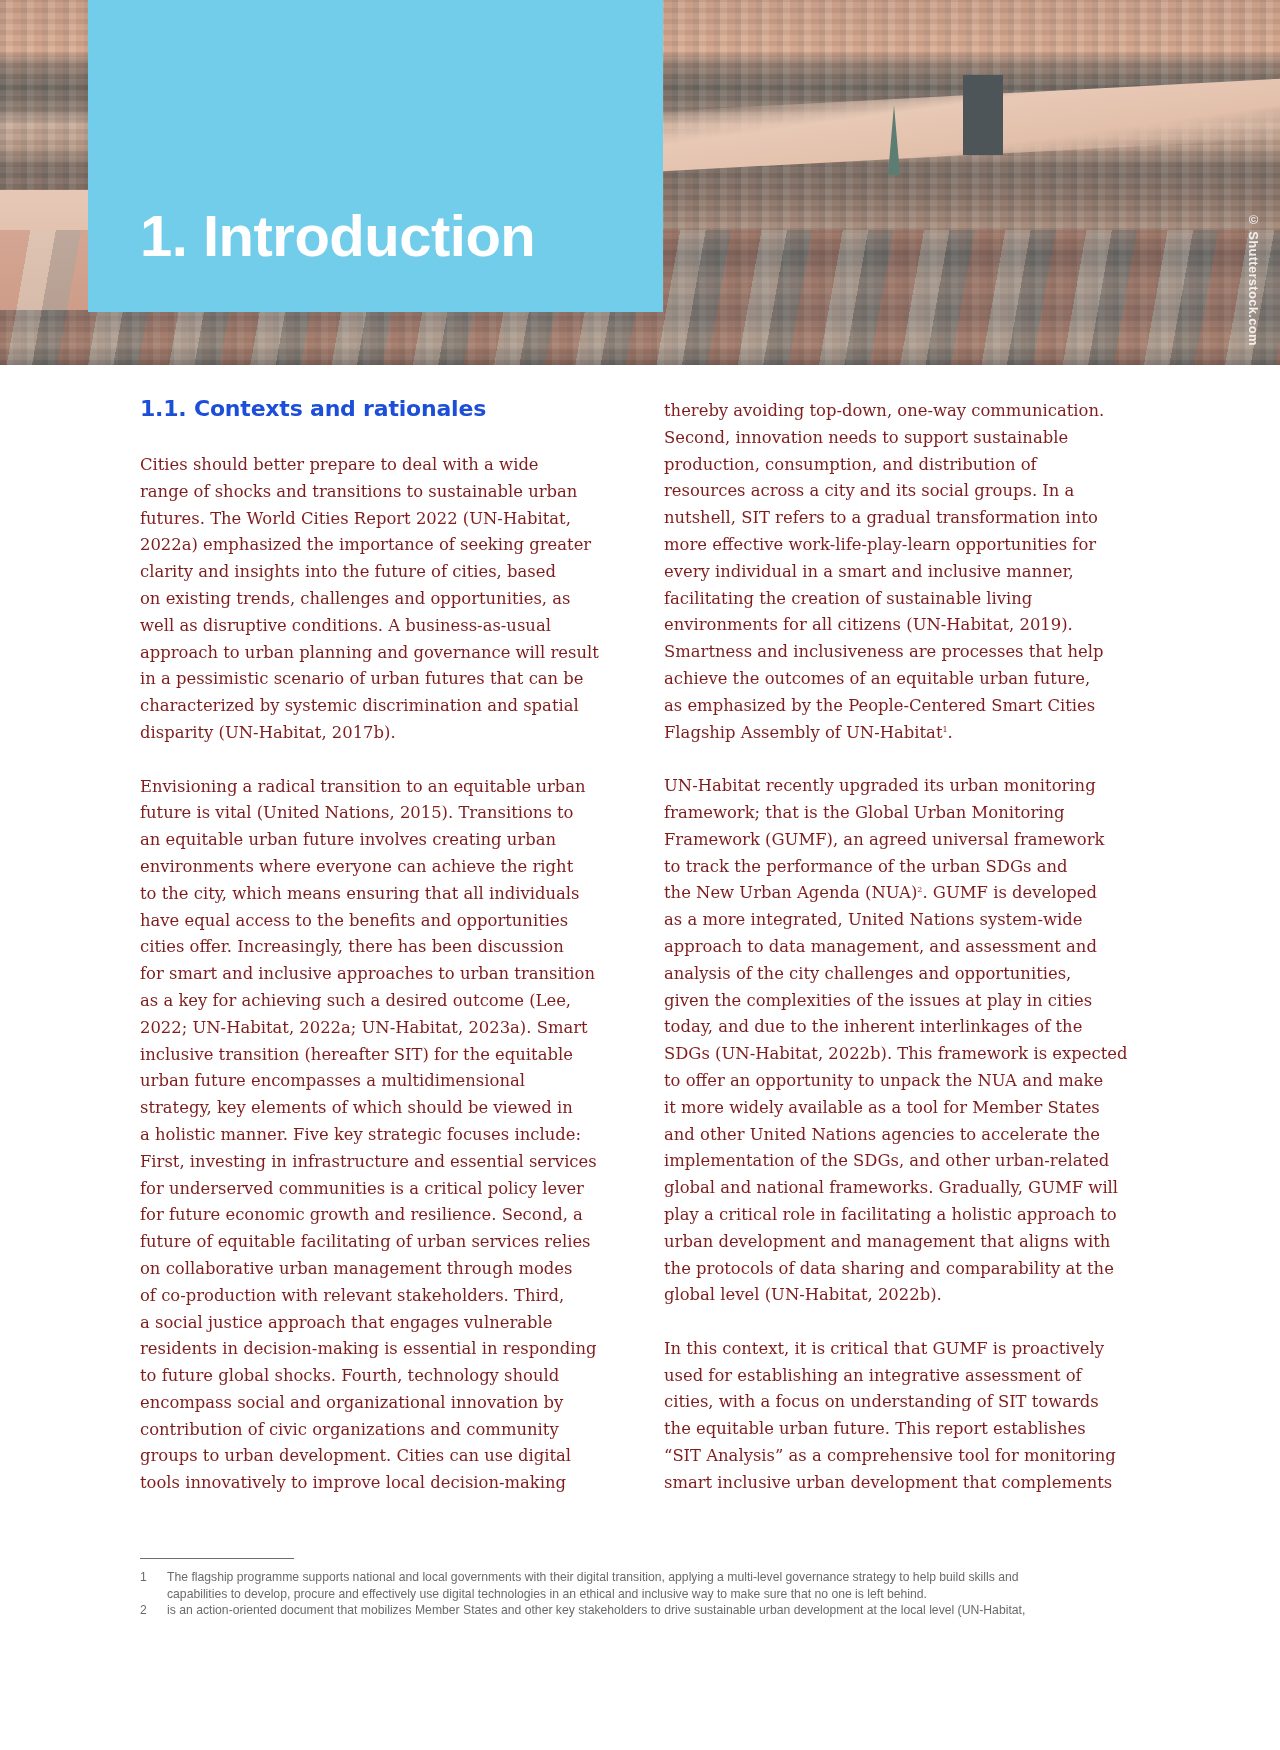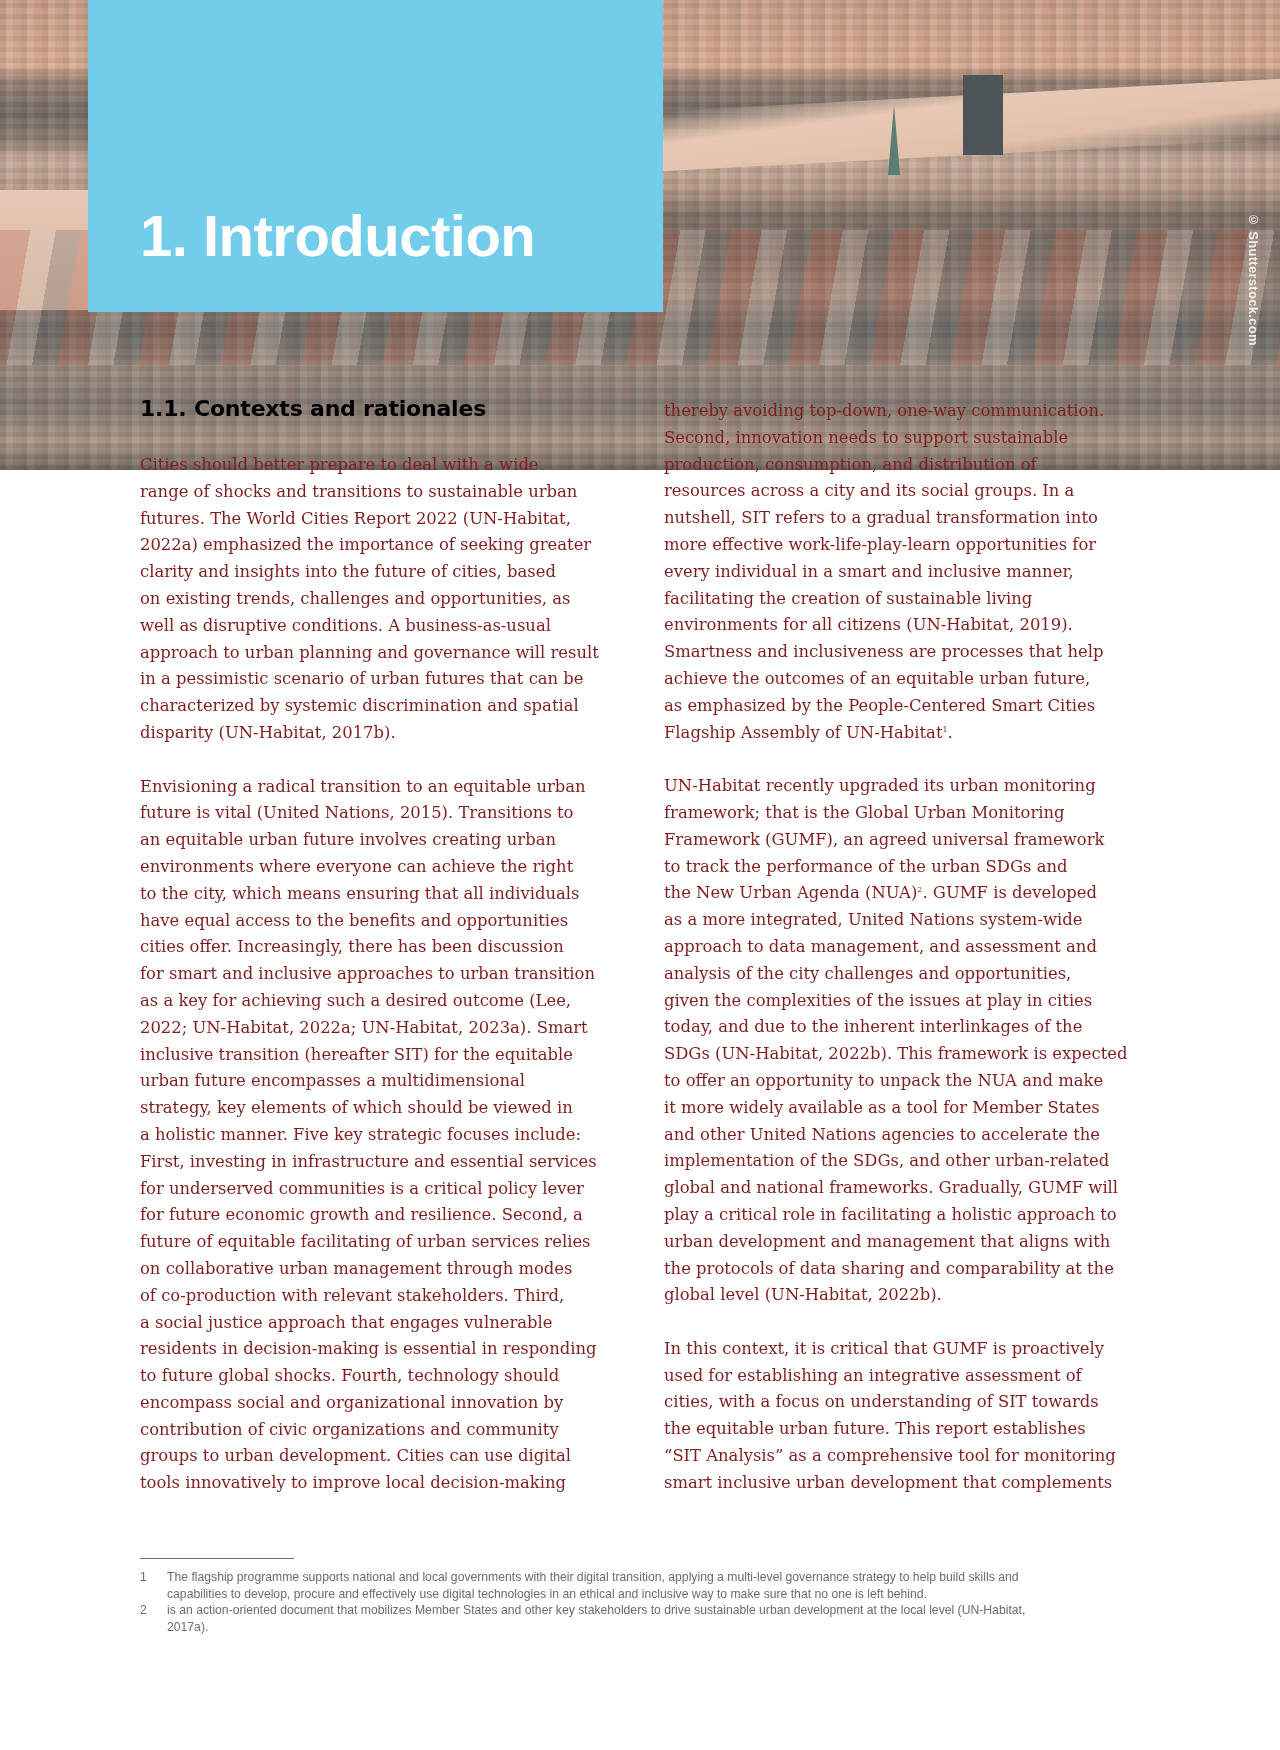--- a/index.html
+++ b/index.html
@@ -1,20 +1,20 @@
 <!DOCTYPE html>
 <html><head>
 <meta charset="utf-8">
 <style>
   * { box-sizing: border-box; margin: 0; padding: 0; }
   html, body { width: 1280px; height: 1750px; background: #ffffff; overflow: hidden; }
   body { position: relative; font-family: "DejaVu Serif", serif; color: #2b2b2b; }
 
   .hero {
-    position: absolute; left: 0; top: 0; width: 1280px; height: 470px; overflow: hidden;
+    position: absolute; left: 0; top: 0; width: 1280px; height: 365px; overflow: hidden;
     background:
       linear-gradient(180deg, #caa08a 0%, #d9ad93 14%, #9a8376 17%, #6f6a63 24%, #8d7e73 30%, #c7ad9c 34%, #b89c8a 40%, #7a6e66 46%, #8a766b 55%, #a58d7e 62%, #6e6a66 70%, #9a8a7e 78%, #7f7670 86%, #a89585 94%, #6c655f 100%);
   }
   .hero-texture {
     position: absolute; inset: 0;
     background:
       repeating-linear-gradient(90deg, rgba(60,50,45,0.10) 0 6px, rgba(255,240,225,0.06) 6px 13px, rgba(150,80,60,0.08) 13px 21px),
       repeating-linear-gradient(0deg, rgba(40,40,40,0.06) 0 5px, rgba(255,255,255,0.05) 5px 11px);
   }
   .river-left {
@@ -50,21 +50,21 @@
   .credit {
     position: absolute; left: 1246px; top: 212px;
     writing-mode: vertical-rl;
     font-family: "Liberation Sans", sans-serif; font-size: 13px; font-weight: 700;
     color: rgba(255,255,255,0.85); letter-spacing: 0.3px;
   }
 
   .section-heading {
     position: absolute; left: 140px; top: 396px;
     font-family: "DejaVu Sans", sans-serif; font-weight: 700; font-size: 22px;
-    color: #000000; letter-spacing: -0.2px;
+    color: #1d4ed8; letter-spacing: -0.2px;
   }
 
   .col {
     position: absolute; top: 0; width: 505px;
     font-size: 16.4px; line-height: 26.8px; color: #7f1d1d;
   }
   .col p { white-space: nowrap; }
   .col .gap { height: 26.8px; }
   .col-left { left: 140px; top: 452px; }
   .col-right { left: 664px; top: 398px; }
@@ -202,16 +202,15 @@
     <div class="fn-num">1</div>
     <div class="fn-text">
       <p>The flagship programme supports national and local governments with their digital transition, applying a multi-level governance strategy to help build skills and</p>
       <p>capabilities to develop, procure and effectively use digital technologies in an ethical and inclusive way to make sure that no one is left behind.</p>
     </div>
   </div>
   <div class="fn">
     <div class="fn-num">2</div>
     <div class="fn-text">
       <p>is an action-oriented document that mobilizes Member States and other key stakeholders to drive sustainable urban development at the local level (UN-Habitat,</p>
-      <p>2017a).</p>
     </div>
   </div>
 </div>
 
 </body></html>

